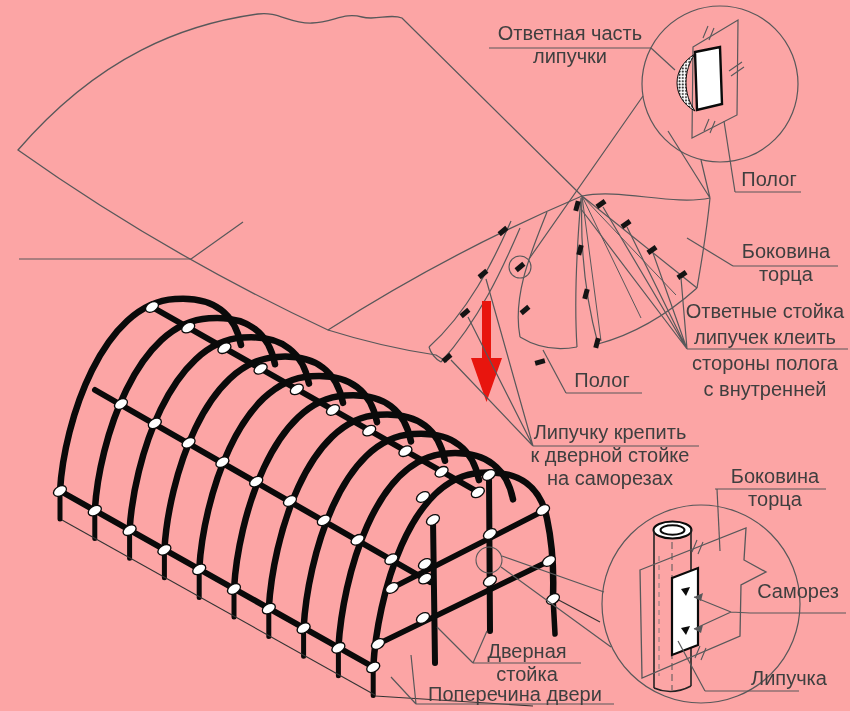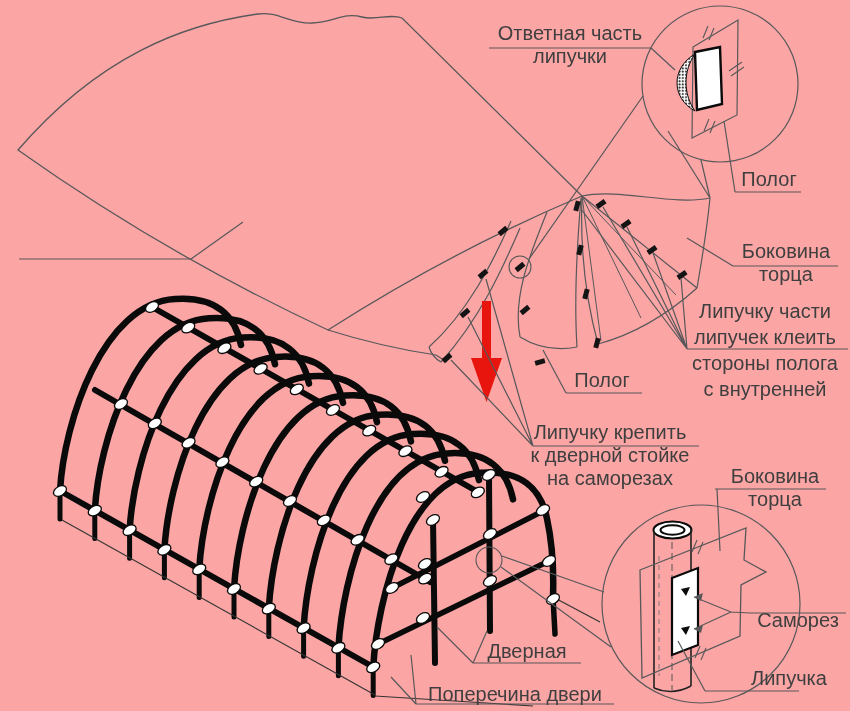--- a/index.html
+++ b/index.html
@@ -230,42 +230,43 @@
     <span>липучки</span>
   </div>
   <div class="lbl" style="left:734px;top:168px;width:70px;">
     <span>Полог</span>
   </div>
   <div class="lbl" style="left:727px;top:240px;width:118px;">
     <span>Боковина</span>
     <span>торца</span>
   </div>
   <div class="lbl lh26" style="left:680px;top:298px;width:170px;">
-    <span>Липучку части</span>
+    <span>Ответные стойка</span>
     <span>липучек клеить</span>
     <span>стороны полога</span>
     <span>с внутренней</span>
   </div>
   <div class="lbl" style="left:562px;top:369px;width:80px;">
     <span>Полог</span>
   </div>
   <div class="lbl" style="left:520px;top:421px;width:180px;text-align:center;">
     <span>Липучку крепить</span>
     <span>к дверной стойке</span>
     <span>на саморезах</span>
   </div>
   <div class="lbl" style="left:716px;top:465px;width:118px;">
     <span>Боковина</span>
     <span>торца</span>
   </div>
-  <div class="lbl" style="left:748px;top:609px;width:100px;">
+  <div class="lbl" style="left:748px;top:580px;width:100px;">
     <span>Саморез</span>
   </div>
   <div class="lbl" style="left:740px;top:667px;width:98px;">
     <span>Липучка</span>
   </div>
   <div class="lbl" style="left:468px;top:640px;width:118px;">
     <span>Дверная</span>
+    <span>стойка</span>
   </div>
   <div class="lbl" style="left:412px;top:683px;width:206px;">
     <span>Поперечина двери</span>
   </div>
 </div>
 
 </body></html>

